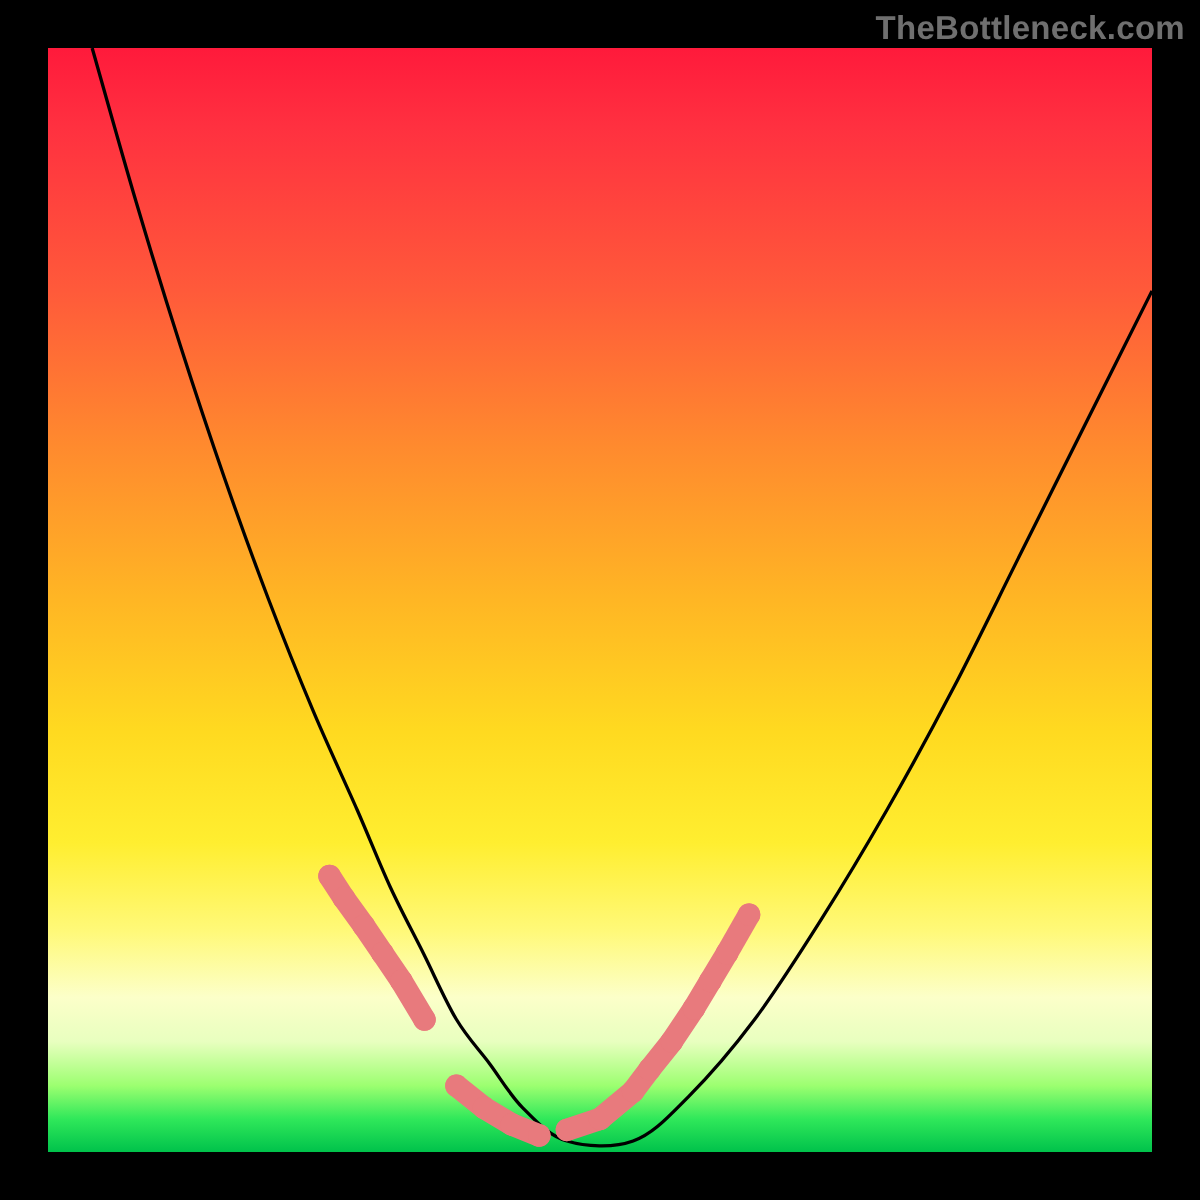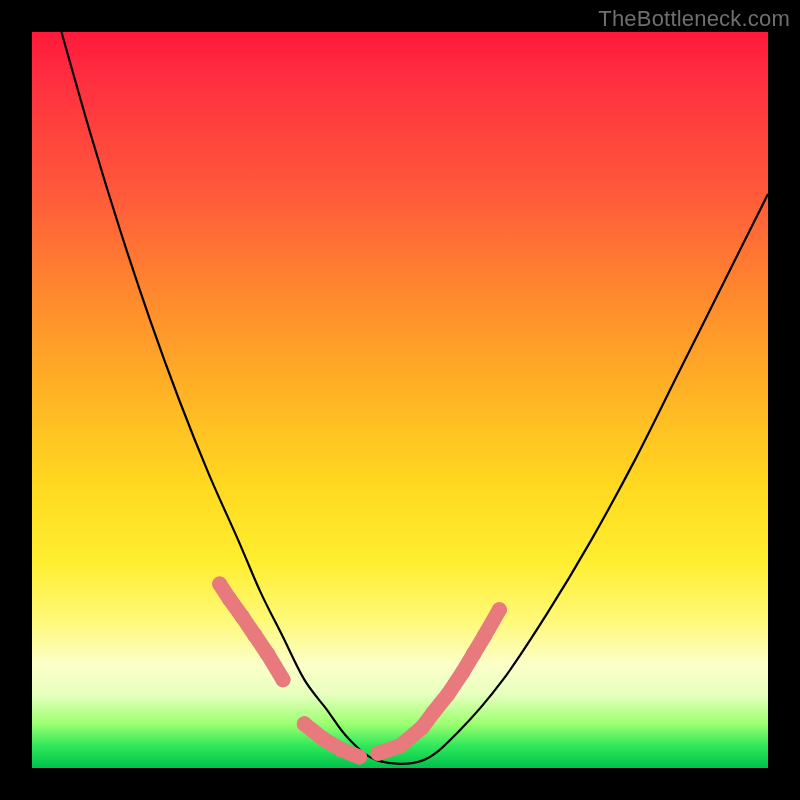--- a/index.html
+++ b/index.html
@@ -42,21 +42,21 @@
       #30e85a 97%,
       #00c24b 100%
     );
   }
   .watermark {
     position: absolute;
     top: 6px;
     right: 10px;
     color: #6f6f6f;
     font-size: 22px;
-    font-weight: 400;
+    font-weight: 700;
     letter-spacing: 0.2px;
     user-select: none;
   }
   svg.curve {
     position: absolute;
     top: 0;
     left: 0;
     width: 736px;
     height: 736px;
     overflow: visible;

